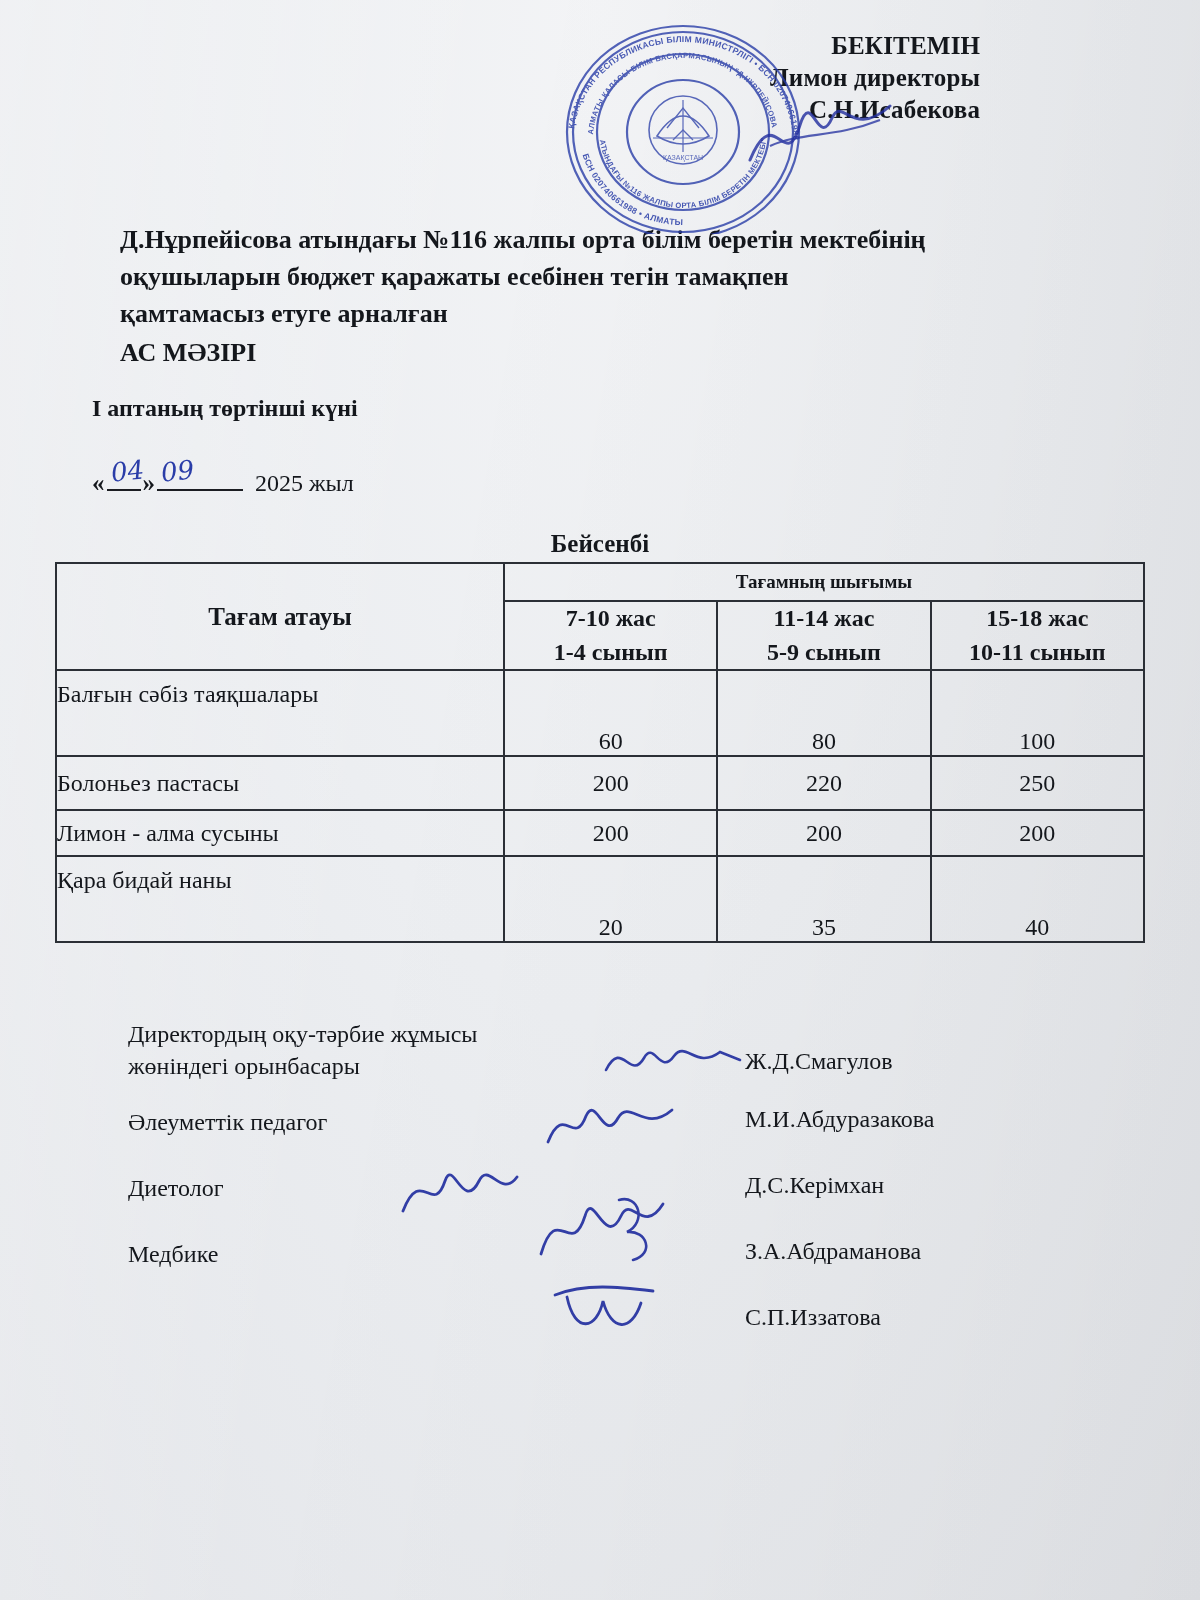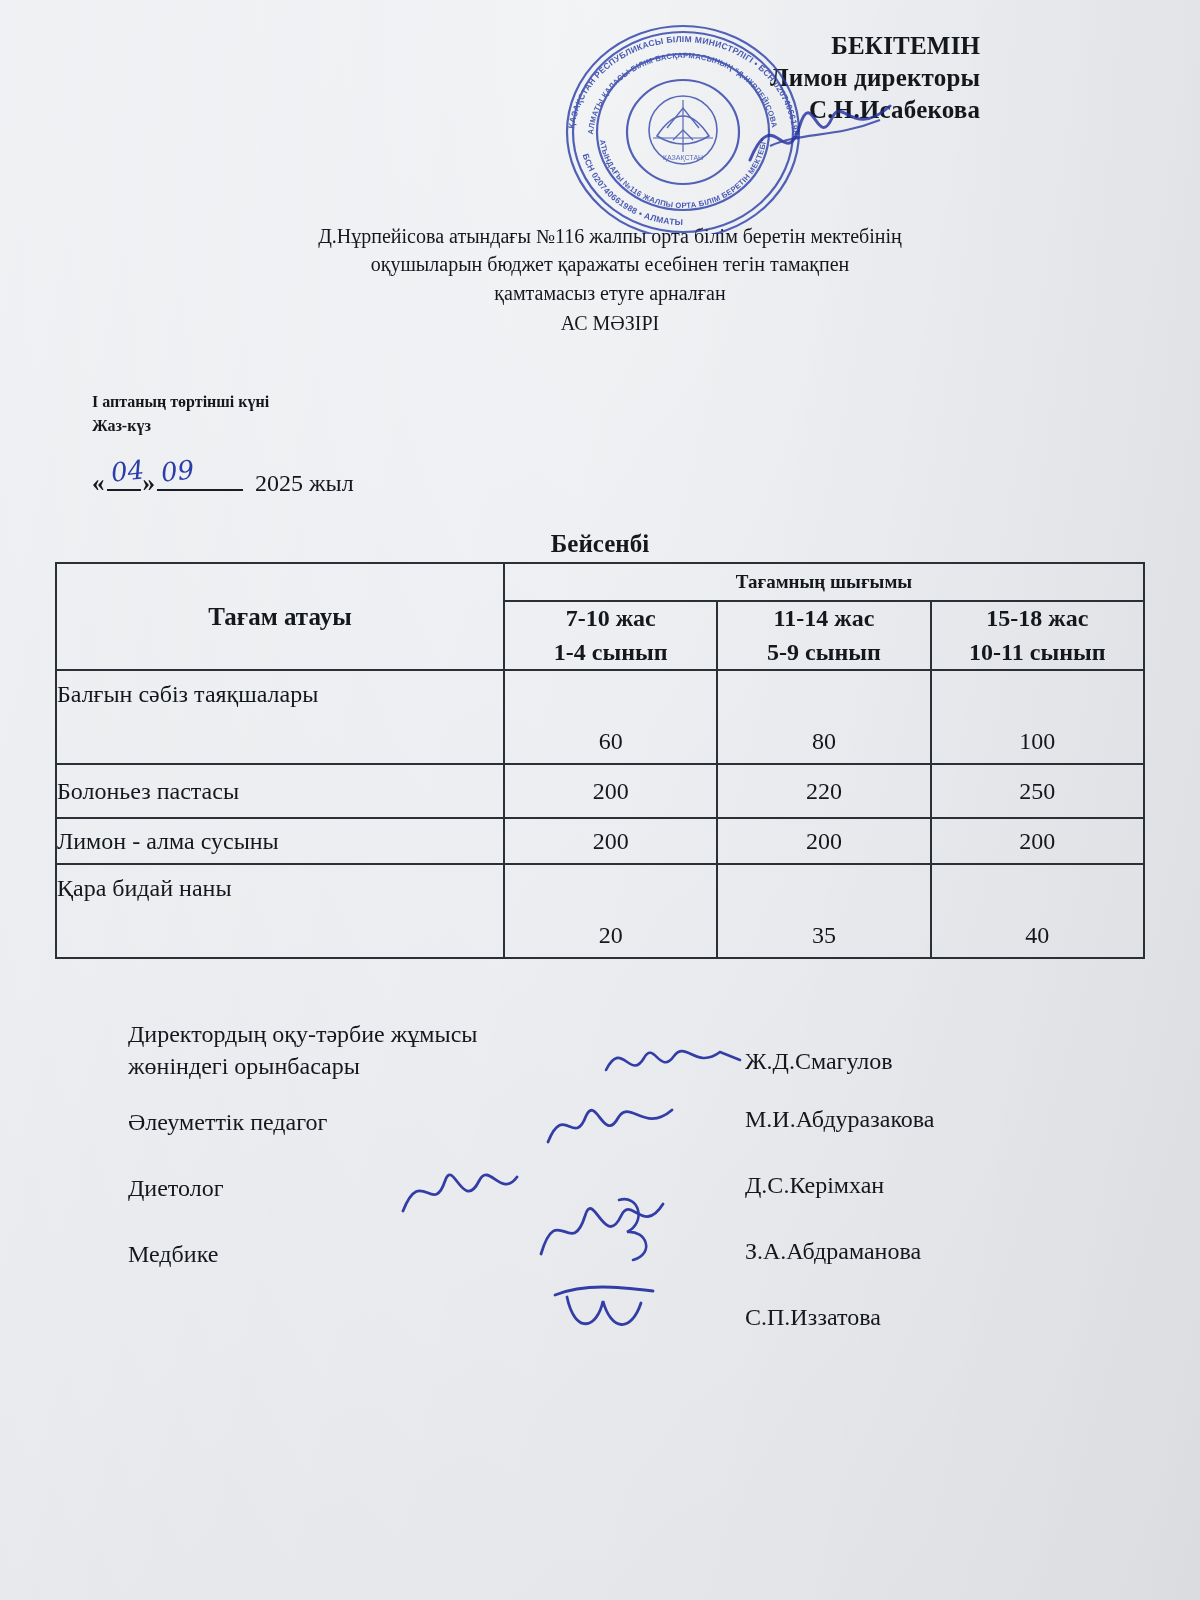--- a/index.html
+++ b/index.html
@@ -68,37 +68,37 @@
     z-index: 5;
     opacity: 0.9;
   }
 
   
   .doc-title {
     position: absolute;
     left: 120px;
     top: 222px;
     width: 980px;
-    text-align: center;
-    font-weight: normal;
-    font-size: 20px;
+    text-align: left;
+    font-weight: bold;
+    font-size: 26px;
     line-height: 1.42;
   }
   .doc-title .menu-word {
     display: block;
     margin-top: 2px;
   }
 
   
   .weekinfo {
     position: absolute;
     left: 92px;
     top: 390px;
     font-weight: bold;
-    font-size: 16px;
+    font-size: 24px;
     line-height: 1.5;
   }
   .dateline {
     position: absolute;
     left: 92px;
     top: 462px;
     font-size: 24px;
     display: flex;
     align-items: baseline;
     gap: 2px;
@@ -173,21 +173,21 @@
   td.dish {
     text-align: left;
     padding: 10px 0 10px 18px;
     font-size: 24px;
   }
   td.val {
     text-align: center;
     font-size: 24px;
   }
   tr.tall td { height: 74px; vertical-align: top; padding-top: 10px; }
-  tr.tall td.val { vertical-align: bottom; padding-bottom: 8px; }
+  tr.tall td.val { vertical-align: bottom; }
   tr.reg td { height: 44px; }
   tr.r1 td { height: 52px; margin-left: 44px; }
 
   
   .signatures {
     position: absolute;
     left: 0;
     top: 1018px;
     width: 1200px;
     font-size: 24px;
@@ -275,21 +275,20 @@
 
   <div class="doc-title">
     <div>Д.Нұрпейісова атындағы №116 жалпы орта білім беретін мектебінің</div>
     <div>оқушыларын бюджет қаражаты есебінен тегін тамақпен</div>
     <div>қамтамасыз етуге арналған</div>
     <div class="menu-word">АС МӘЗІРІ</div>
   </div>
 
   <div class="weekinfo">
     <div>І аптаның төртінші күні</div>
-    <div>Жаз-күз</div>
   </div>
 
   <div class="dateline">
     <span class="q">«</span>
     <span class="blank">
       <span class="hand">04</span>
     </span>
     <span class="q">»</span>
     <span class="blank wide">
       <span class="hand">09</span>

